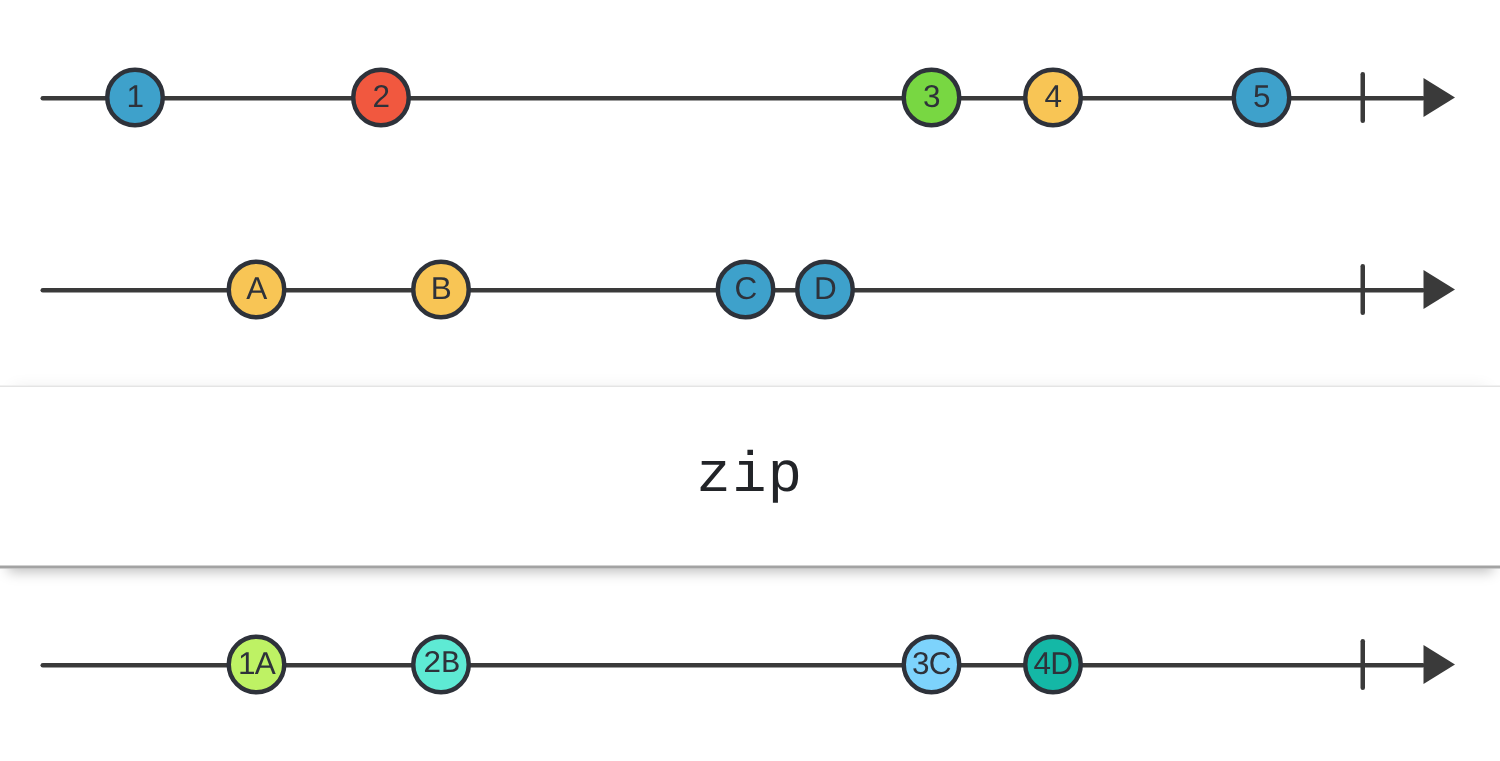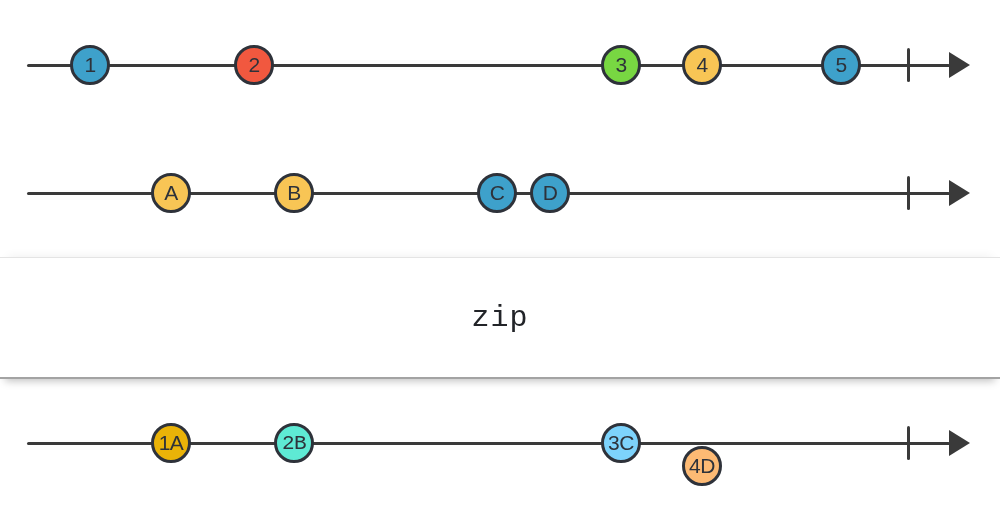--- a/index.html
+++ b/index.html
@@ -61,21 +61,21 @@
     background: #ffffff;
     border-top: 1px solid #e4e4e4;
     border-bottom: 2px solid #a3a3a3;
     box-shadow: 0 7px 8px -5px rgba(0,0,0,0.25), 0 -8px 10px -8px rgba(0,0,0,0.07);
     display: flex;
     align-items: center;
     justify-content: center;
   }
   .operator-label {
     font-family: "Liberation Mono", "DejaVu Sans Mono", monospace;
-    font-size: 30px;
+    font-size: 38px;
     color: #222428;
     letter-spacing: 1px;
   }
 </style>
 </head>
 <body>
 
 <div id="stage">
   <div class="operator-box">
     <span class="operator-label">zip</span>
@@ -91,17 +91,17 @@
     <div class="tl-line" style="left: 27px; width: 923px; top: 191.5px;"></div>
     <div class="tl-arrow" style="left: 949px; top: 180px;"></div>
     <div class="tl-tick" style="left: 906.5px; top: 176px;"></div>
     <div class="marble" style="left: 151px; top: 173px; background: rgb(248, 197, 85);">A</div>
     <div class="marble" style="left: 274px; top: 173px; background: rgb(248, 197, 85);">B</div>
     <div class="marble" style="left: 477px; top: 173px; background: rgb(62, 161, 203);">C</div>
     <div class="marble" style="left: 530px; top: 173px; background: rgb(62, 161, 203);">D</div>
     <div class="tl-line" style="left: 27px; width: 923px; top: 441.5px;"></div>
     <div class="tl-arrow" style="left: 949px; top: 430px;"></div>
     <div class="tl-tick" style="left: 906.5px; top: 426px;"></div>
-    <div class="marble" style="left: 151px; top: 423px; background: #eab308;">1A</div>
+    <div class="marble" style="left: 151px; top: 423px; background: #bef264;">1A</div>
     <div class="marble" style="left: 274px; top: 423px; background: #5eead4; font-family: Liberation Mono, monospace;">2B</div>
     <div class="marble" style="left: 601px; top: 423px; background: #7dd3fc;">3C</div>
-    <div class="marble" style="left: 682px; top: 446px; background: #fdba74;">4D</div>
+    <div class="marble" style="left: 682px; top: 423px; background: #14b8a6;">4D</div>
   </div>
 
 </body></html>

